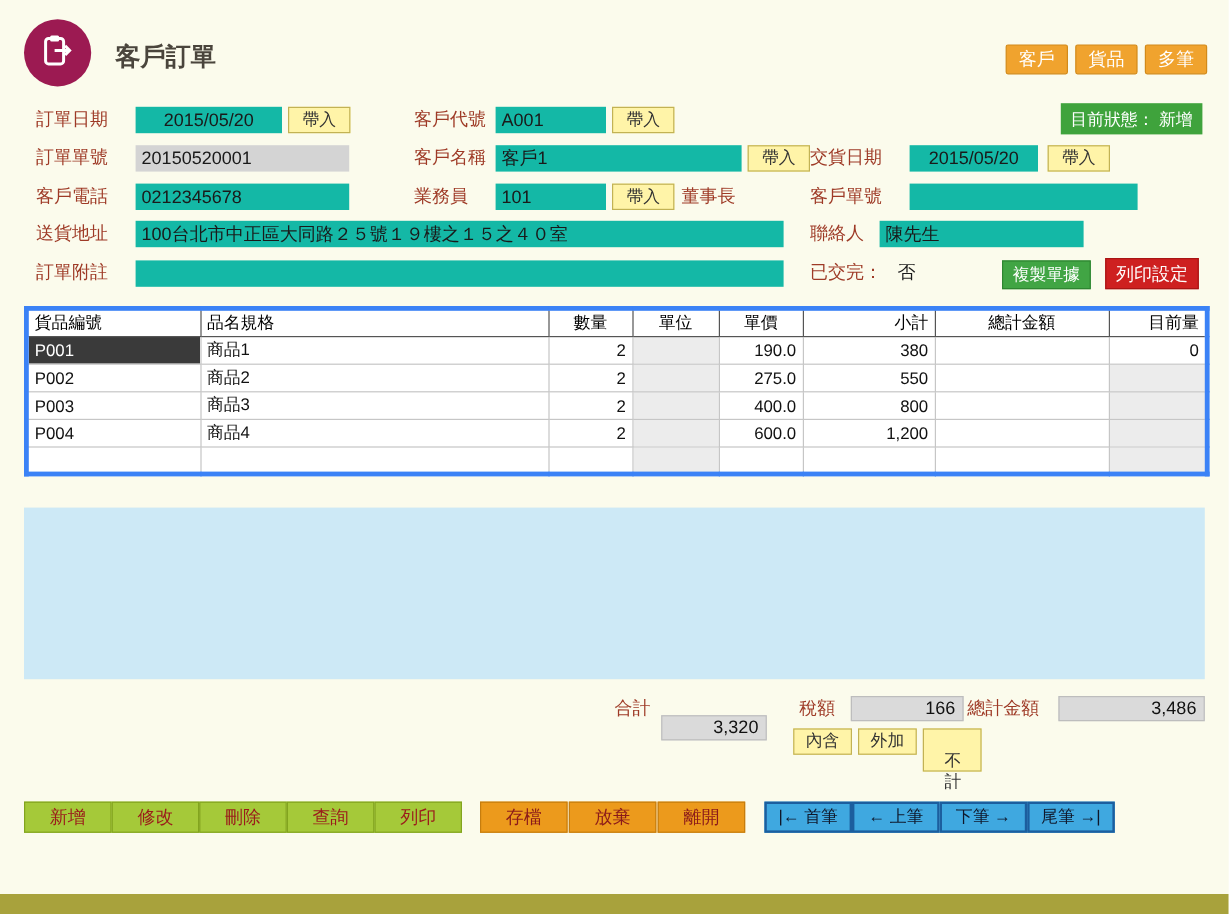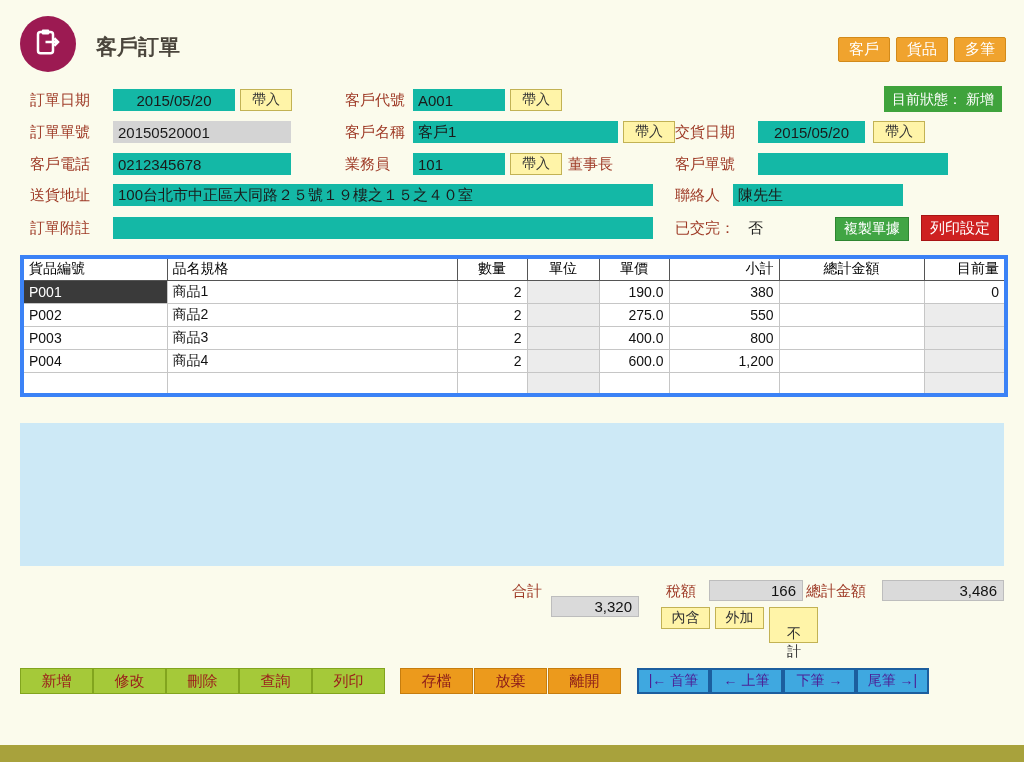--- a/index.html
+++ b/index.html
@@ -49,21 +49,21 @@
 
   .tot-lbl { color:#9E3A26; font-size:15px; line-height:22px; white-space:nowrap; }
   .tot-field { background:#DADADA; border:1px solid #BDBDBD; height:21px; line-height:19px;
                font-size:15px; color:#111; text-align:right; padding:0 6px; }
 
   .btn-green  { width:73px; height:26px; background:#A5C939; border:1px solid #82A41E;
                 color:#9B1B1B; font-size:15px; font-family:inherit; cursor:pointer; }
   .btn-orangeb{ width:73px; height:26px; background:#EC9A1C; border:1px solid #C67D0E;
                 color:#8B1A1A; font-size:15px; font-family:inherit; cursor:pointer; }
   .btn-blue   { width:73px; height:26px; background:#3FA8E0; border:2px solid #1C5E9E;
-                color:#4c1d95; font-size:14px; font-family:inherit; cursor:pointer; white-space:nowrap; }
+                color:#0f172a; font-size:14px; font-family:inherit; cursor:pointer; white-space:nowrap; }
 
   .bottom-strip { background:#A8A23C; }
 </style>
 </head>
 <body>
 
 <div class="page">
 
   <div class="abs icon-circle" style="left:20px; top:16px;">
     <span>

